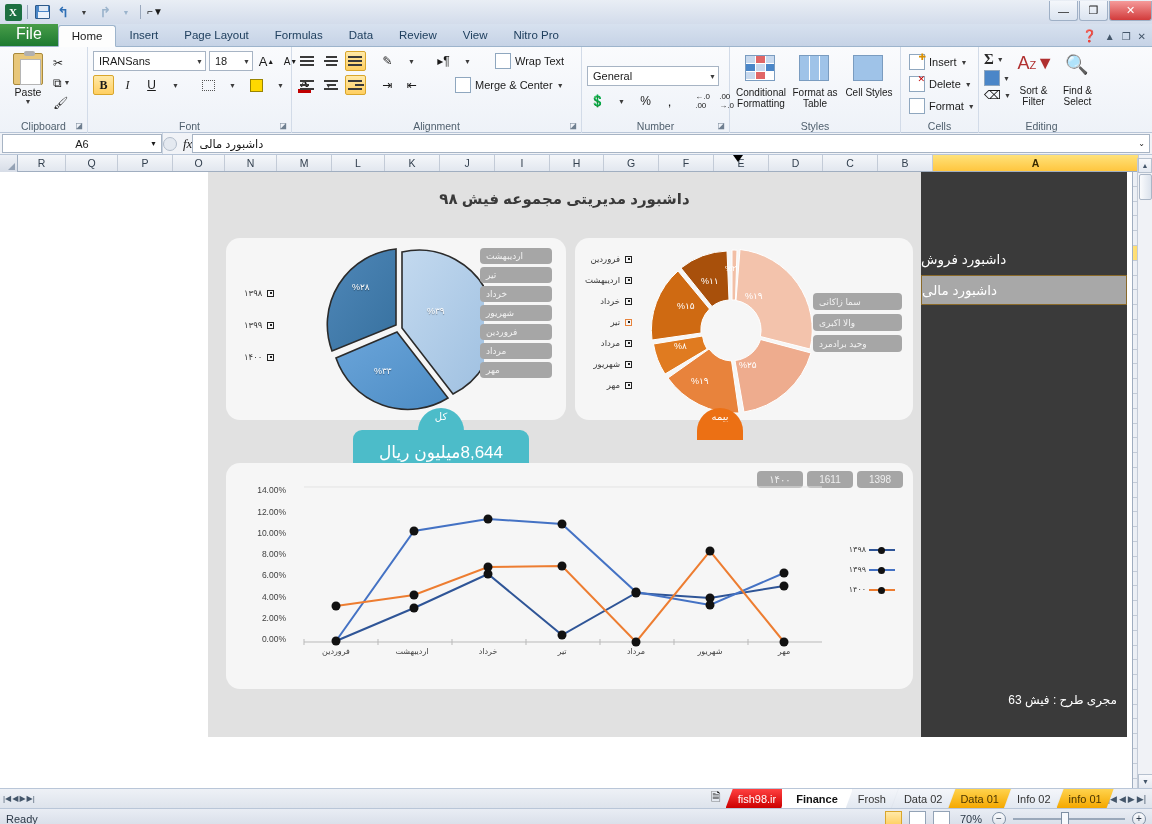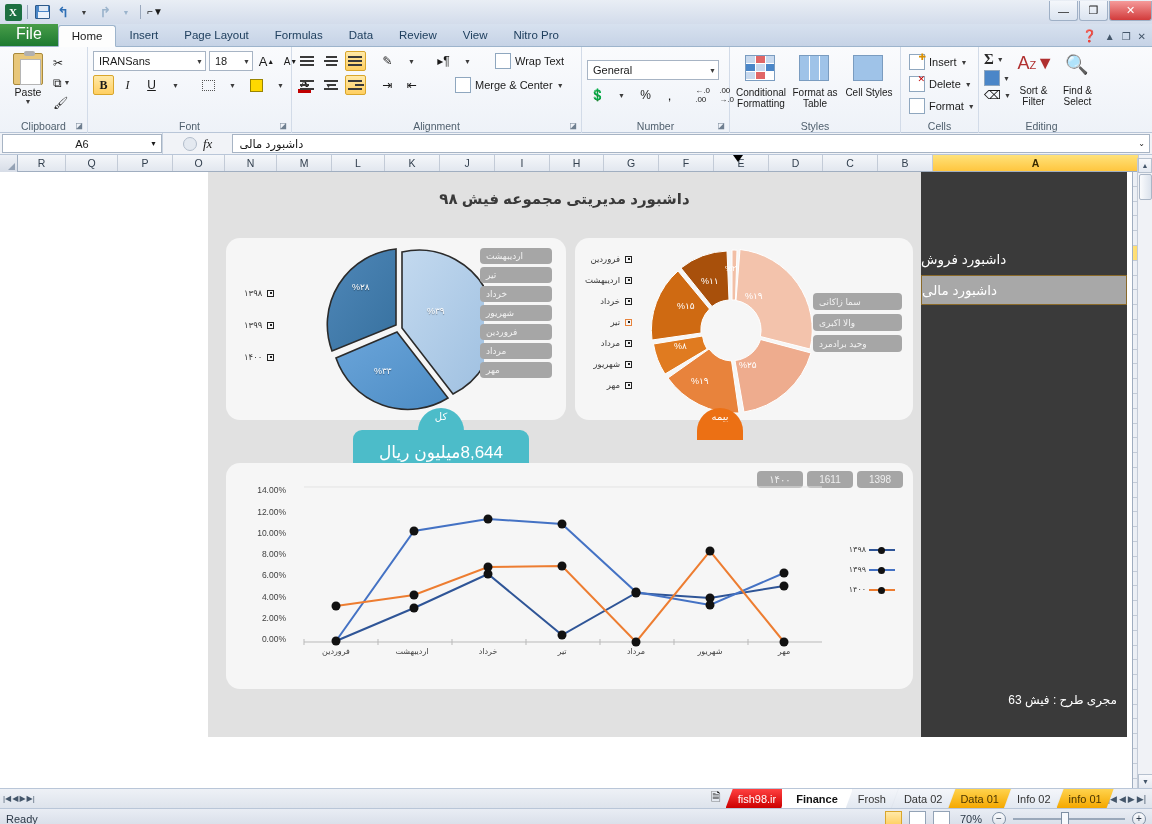--- a/index.html
+++ b/index.html
@@ -114,21 +114,21 @@
   .ul-b { text-decoration: underline; }
   .fill-ico { width: 13px; height: 13px; background: #ffd800; border: 1px solid #9a8400; }
   .fontcolor-ico { display:flex; flex-direction:column; align-items:center; line-height:1; }
   .fontcolor-bar { width: 13px; height: 4px; background: #c00000; }
 
   
   .align-ico { width: 16px; height: 14px; display: flex; flex-direction: column; justify-content: center; gap: 2px; }
   .align-ico i { height: 2px; background: #3a3a3a; display: block; }
 
   
-  .numgroup-body { flex-direction: column; gap: 5px; padding: 13px 5px 0; }
+  .numgroup-body { flex-direction: column; gap: 5px; padding: 19px 5px 0; }
 
   
   .bigbtn { width: 66px; display: flex; flex-direction: column; align-items: center; padding-top: 2px; }
   .bigbtn .bicon { width: 32px; height: 30px; position: relative; }
   .bigbtn .blabel { font-size: 10px; text-align: center; line-height: 11px; margin-top: 2px; }
   .grid-ico { width: 30px; height: 26px; background:
      repeating-linear-gradient(to right,#9fc3e8 0 9px,#fff 9px 10px),
      repeating-linear-gradient(to bottom,#cfe0f3 0 7px,#fff 7px 8px);
      border: 1px solid #7a9cc0; }
   .cf-ico { width: 30px; height: 26px; border: 1px solid #7a9cc0; background: #fff; position: relative; overflow: hidden; }
@@ -144,21 +144,21 @@
   
   .formulabar {
     height: 22px; display: flex; align-items: stretch; background: #f1f3f7;
     border-bottom: 1px solid #b9c6d8;
   }
   .namebox {
     width: 160px; background: #fff; border: 1px solid #a7b4c4; margin: 1px 0 1px 2px;
     display: flex; align-items: center; justify-content: center; position: relative; font-size: 11px;
   }
   .namebox .nb-caret { position: absolute; right: 4px; font-size: 7px; }
-  .fx-tools { display: flex; align-items: center; gap: 6px; padding: 0 20px; border-left: 1px solid #c9d3e0; }
+  .fx-tools { display: flex; align-items: center; gap: 6px; padding: 0 0; border-left: 1px solid #c9d3e0; }
   .fx-circle { width: 14px; height: 14px; border-radius: 50%; background: #e4e9f0; border: 1px solid #b2bdcb; }
   .fx-lbl { font-family: "Liberation Serif", serif; font-style: italic; font-size: 13px; }
   .fx-input {
     flex: 1; background: #fff; border: 1px solid #a7b4c4; margin: 1px 2px 1px 0;
     display: flex; align-items: center; justify-content: flex-end; padding: 0 18px 0 6px;
     font-size: 11.5px; position: relative; direction: rtl;
   }
   .fx-input .fxcaret { position: absolute; right: 4px; font-size: 8px; }
 
   

